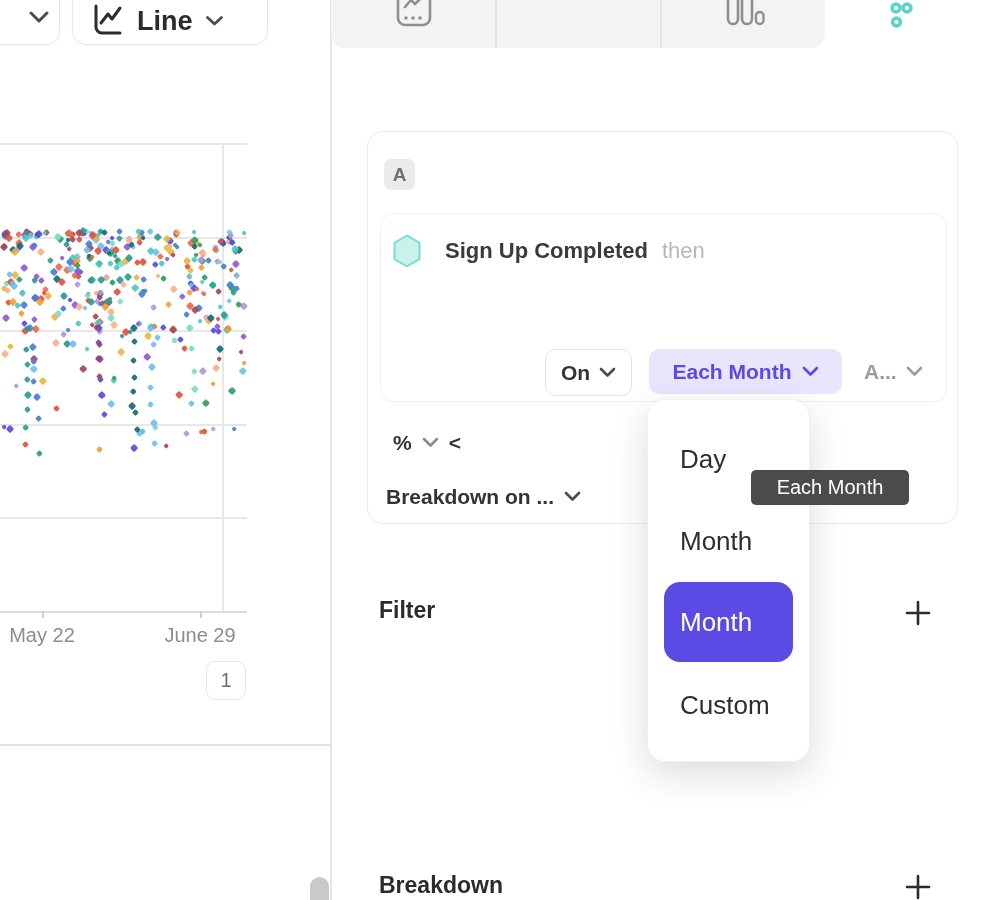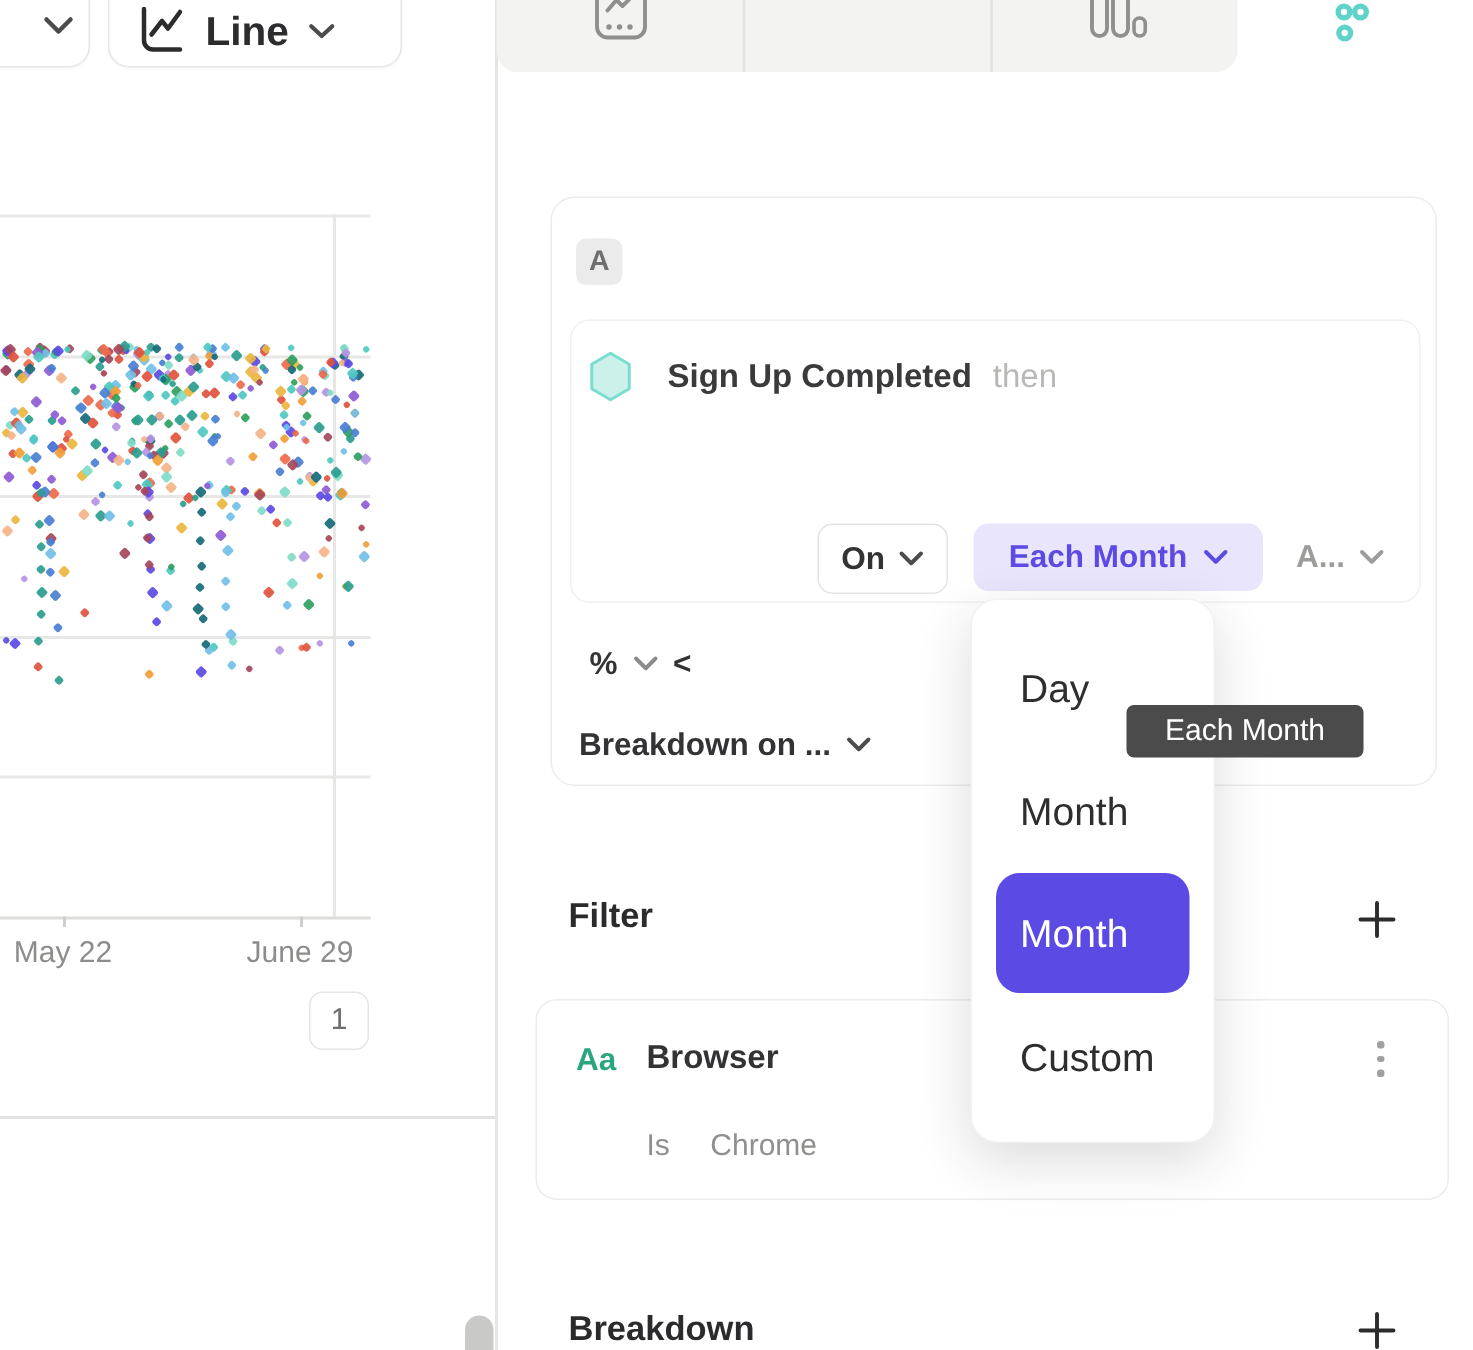--- a/index.html
+++ b/index.html
@@ -618,33 +618,20 @@
         <path d="M2 2 L8.5 8.5 L15 2" fill="none" stroke="#4c4c4c" stroke-width="2.6" stroke-linecap="round" stroke-linejoin="round"></path>
       </svg>
     </div>
   </div>
 
   <div class="section-head" style="left:379px;top:597px;">Filter</div>
   <svg class="plus-btn" style="left:904px;top:599px;" width="28" height="28" viewBox="0 0 28 28">
     <path d="M14 3 V25 M3 14 H25" stroke="#2c2c2c" stroke-width="2.6" stroke-linecap="round"></path>
   </svg>
 
-  <div class="abs" id="filter-card">
-    <span class="aa">Aa</span>
-    <span class="prop">Browser</span>
-    <div class="kebab">
-        <i></i>
-        <i></i>
-        <i></i>
-      </div>
-    <div class="cond">
-      <span>Is</span>
-      <span>Chrome</span>
-    </div>
-  </div>
 
   <div class="section-head" style="left:379px;top:872px;">Breakdown</div>
   <svg class="plus-btn" style="left:904px;top:873px;" width="28" height="28" viewBox="0 0 28 28">
     <path d="M14 3 V25 M3 14 H25" stroke="#2c2c2c" stroke-width="2.6" stroke-linecap="round"></path>
   </svg>
 
   <div class="abs" id="dropdown">
     <div class="mi" style="top:44px;">Day</div>
     <div class="mi" style="top:126px;">Month</div>
     <div id="mi-month">

